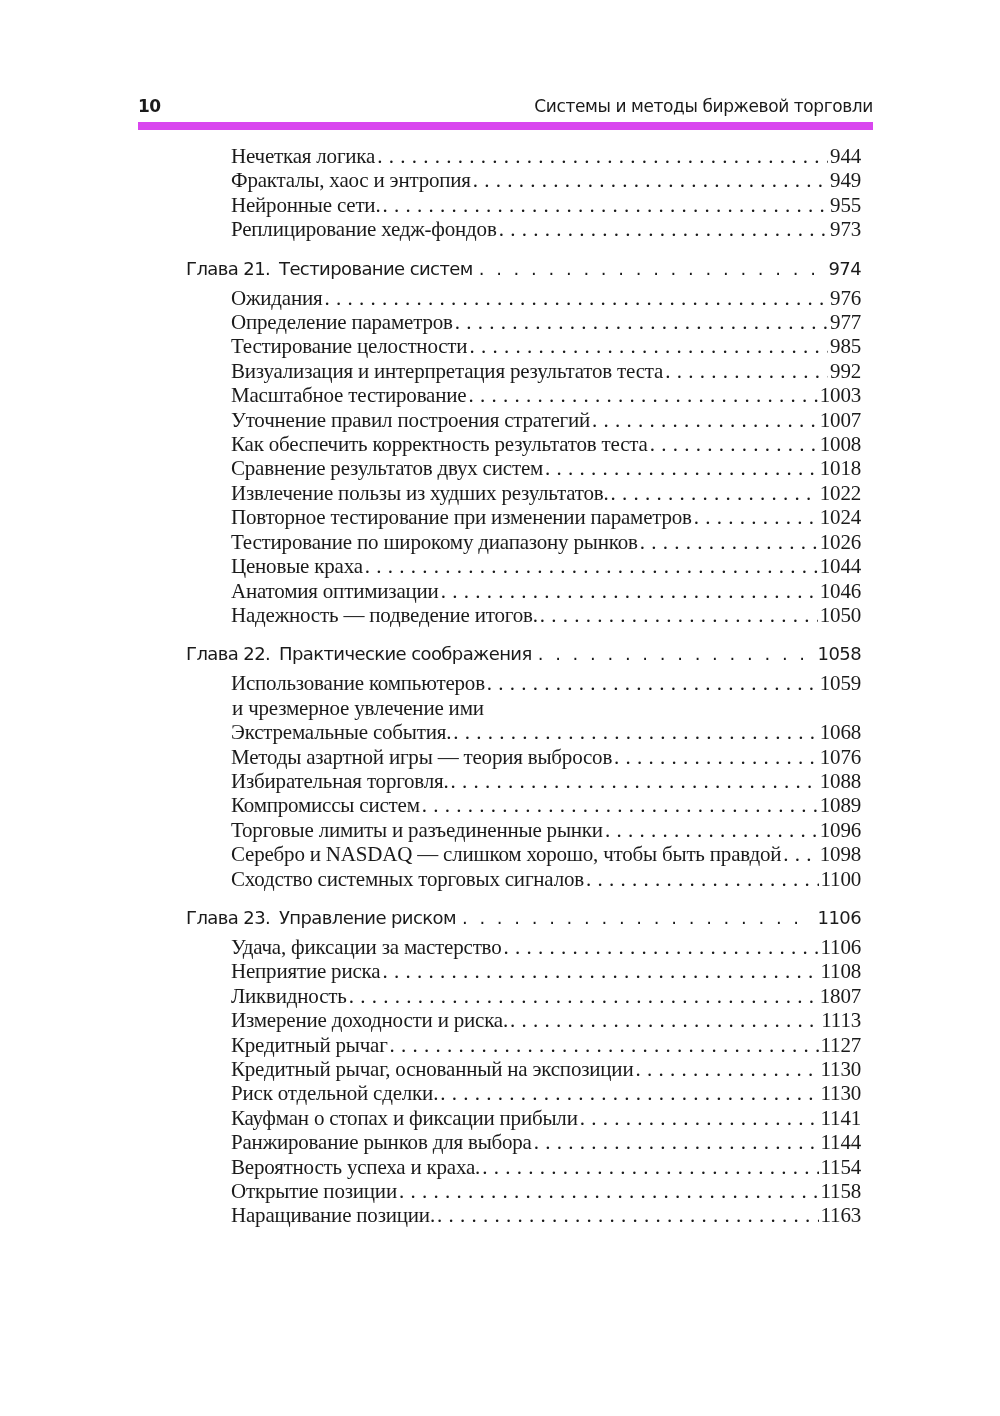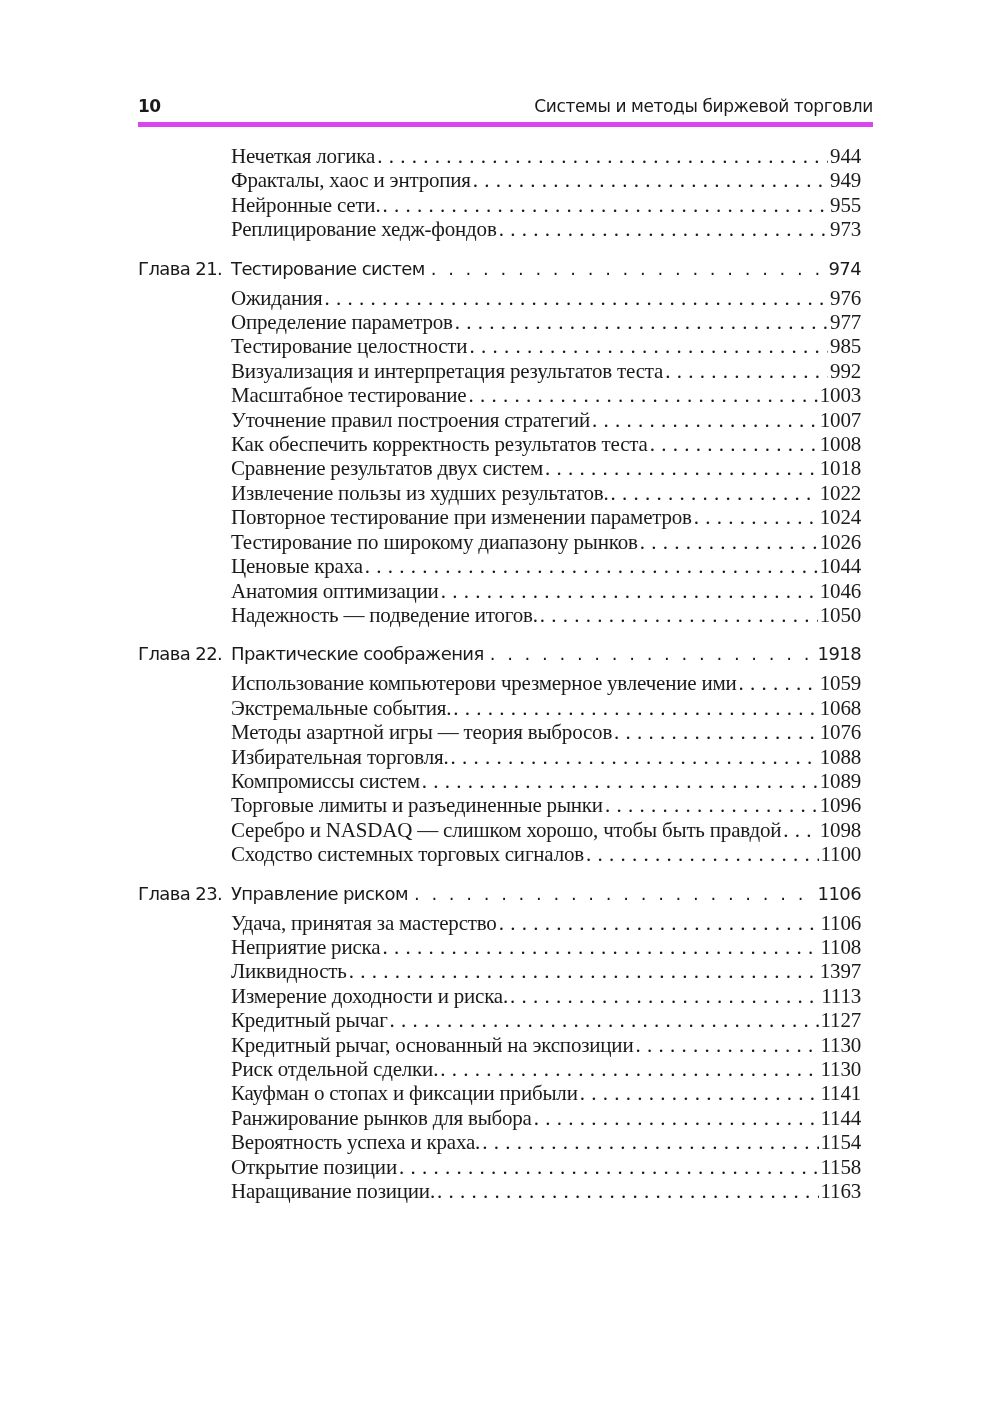--- a/index.html
+++ b/index.html
@@ -1,43 +1,43 @@
 <!DOCTYPE html>
 <html><head>
 <meta charset="utf-8">
 <style>
   html, body { margin: 0; padding: 0; background: #ffffff; }
   body { width: 1000px; height: 1416px; position: relative; overflow: hidden; color: #1a1a1a; }
   .running-head {
     position: absolute; left: 138px; top: 94px; width: 735px; height: 28px;
-    border-bottom: 5px solid #d946ef;
+    border-bottom: 8px solid #d946ef;
     font-family: "DejaVu Sans", sans-serif;
   }
   .page-num { position: absolute; left: 0; top: 2px; font-size: 17px; font-weight: bold; letter-spacing: -0.5px; }
   .book-title { position: absolute; right: 0; top: 2px; font-size: 17px; font-weight: 500; letter-spacing: -0.4px; }
   .toc { position: absolute; left: 138px; top: 144px; width: 723px; }
   .section-block { margin-bottom: 0; }
   .entry {
     display: flex; align-items: baseline;
     font-family: "Liberation Serif", serif; font-size: 21px; line-height: 24.4px;
     padding-left: 93px; letter-spacing: -0.2px;
   }
   .entry .title { white-space: nowrap; }
-  .entry .title-wrap { display: flex; flex-direction: row; flex: 0 0 auto; }
+  .entry .title-wrap { display: flex; flex-direction: column; flex: 0 0 auto; text-align: center; }
   .entry .title-wrap span { white-space: nowrap; }
   .entry .leader {
     flex: 1 1 auto; overflow: hidden; white-space: nowrap; margin: 0 2px;
     letter-spacing: 3.5px;
   }
   .entry .leader::before { content: ". . . . . . . . . . . . . . . . . . . . . . . . . . . . . . . . . . . . . . . . . . . . . . . . . . . . . . . . . . . . . . . . . . . . . . . . . . . . . . . . . . . . . . . . . . . . . . . . . ."; letter-spacing: 0.5px; }
   .entry .page { white-space: nowrap; text-align: right; }
   .chapter {
     display: flex; align-items: baseline;
     font-family: "DejaVu Sans", sans-serif; font-size: 18px; line-height: 30px;
-    margin-top: 12px; margin-bottom: 2px; letter-spacing: -0.6px;
+    margin-top: 12px; margin-bottom: 2px; letter-spacing: -0.6px; margin-left: 48px;
   }
   .chapter .label { white-space: nowrap; width: 93px; flex: 0 0 93px; }
   .chapter .title { white-space: nowrap; }
   .chapter .leader { flex: 1 1 auto; overflow: hidden; white-space: nowrap; margin: 0 6px; }
   .chapter .leader::before { content: ". . . . . . . . . . . . . . . . . . . . . . . . . . . . . . . . . . . . . . . . . . . . . . . . . . . . . . . . . . . . . . . . . . . . . . . . . . . . . . . . . . . . . . . . ."; letter-spacing: 3px; }
   .chapter .page { white-space: nowrap; }
 </style>
 </head>
 <body>
 
@@ -148,21 +148,21 @@
         <span class="leader"></span>
         <span class="page">1050</span>
       </div>
   </div>
 
   <div class="section-block">
     <div class="chapter">
       <span class="label">Глава 22.</span>
       <span class="title">Практические соображения</span>
       <span class="leader"></span>
-      <span class="page">1918</span>
+      <span class="page">1058</span>
     </div>
     <div class="entry">
         <span class="title-wrap">
           <span>Использование компьютеров</span>
           <span>и чрезмерное увлечение ими</span>
         </span>
         <span class="leader"></span>
         <span class="page">1059</span>
       </div>
     <div class="entry">
@@ -203,33 +203,33 @@
   </div>
 
   <div class="section-block">
     <div class="chapter">
       <span class="label">Глава 23.</span>
       <span class="title">Управление риском</span>
       <span class="leader"></span>
       <span class="page">1106</span>
     </div>
     <div class="entry">
-        <span class="title">Удача, принятая за мастерство</span>
+        <span class="title">Удача, фиксации за мастерство</span>
         <span class="leader"></span>
         <span class="page">1106</span>
       </div>
     <div class="entry">
         <span class="title">Неприятие риска</span>
         <span class="leader"></span>
         <span class="page">1108</span>
       </div>
     <div class="entry">
         <span class="title">Ликвидность</span>
         <span class="leader"></span>
-        <span class="page">1397</span>
+        <span class="page">1807</span>
       </div>
     <div class="entry">
         <span class="title">Измерение доходности и риска.</span>
         <span class="leader"></span>
         <span class="page">1113</span>
       </div>
     <div class="entry">
         <span class="title">Кредитный рычаг</span>
         <span class="leader"></span>
         <span class="page">1127</span>

